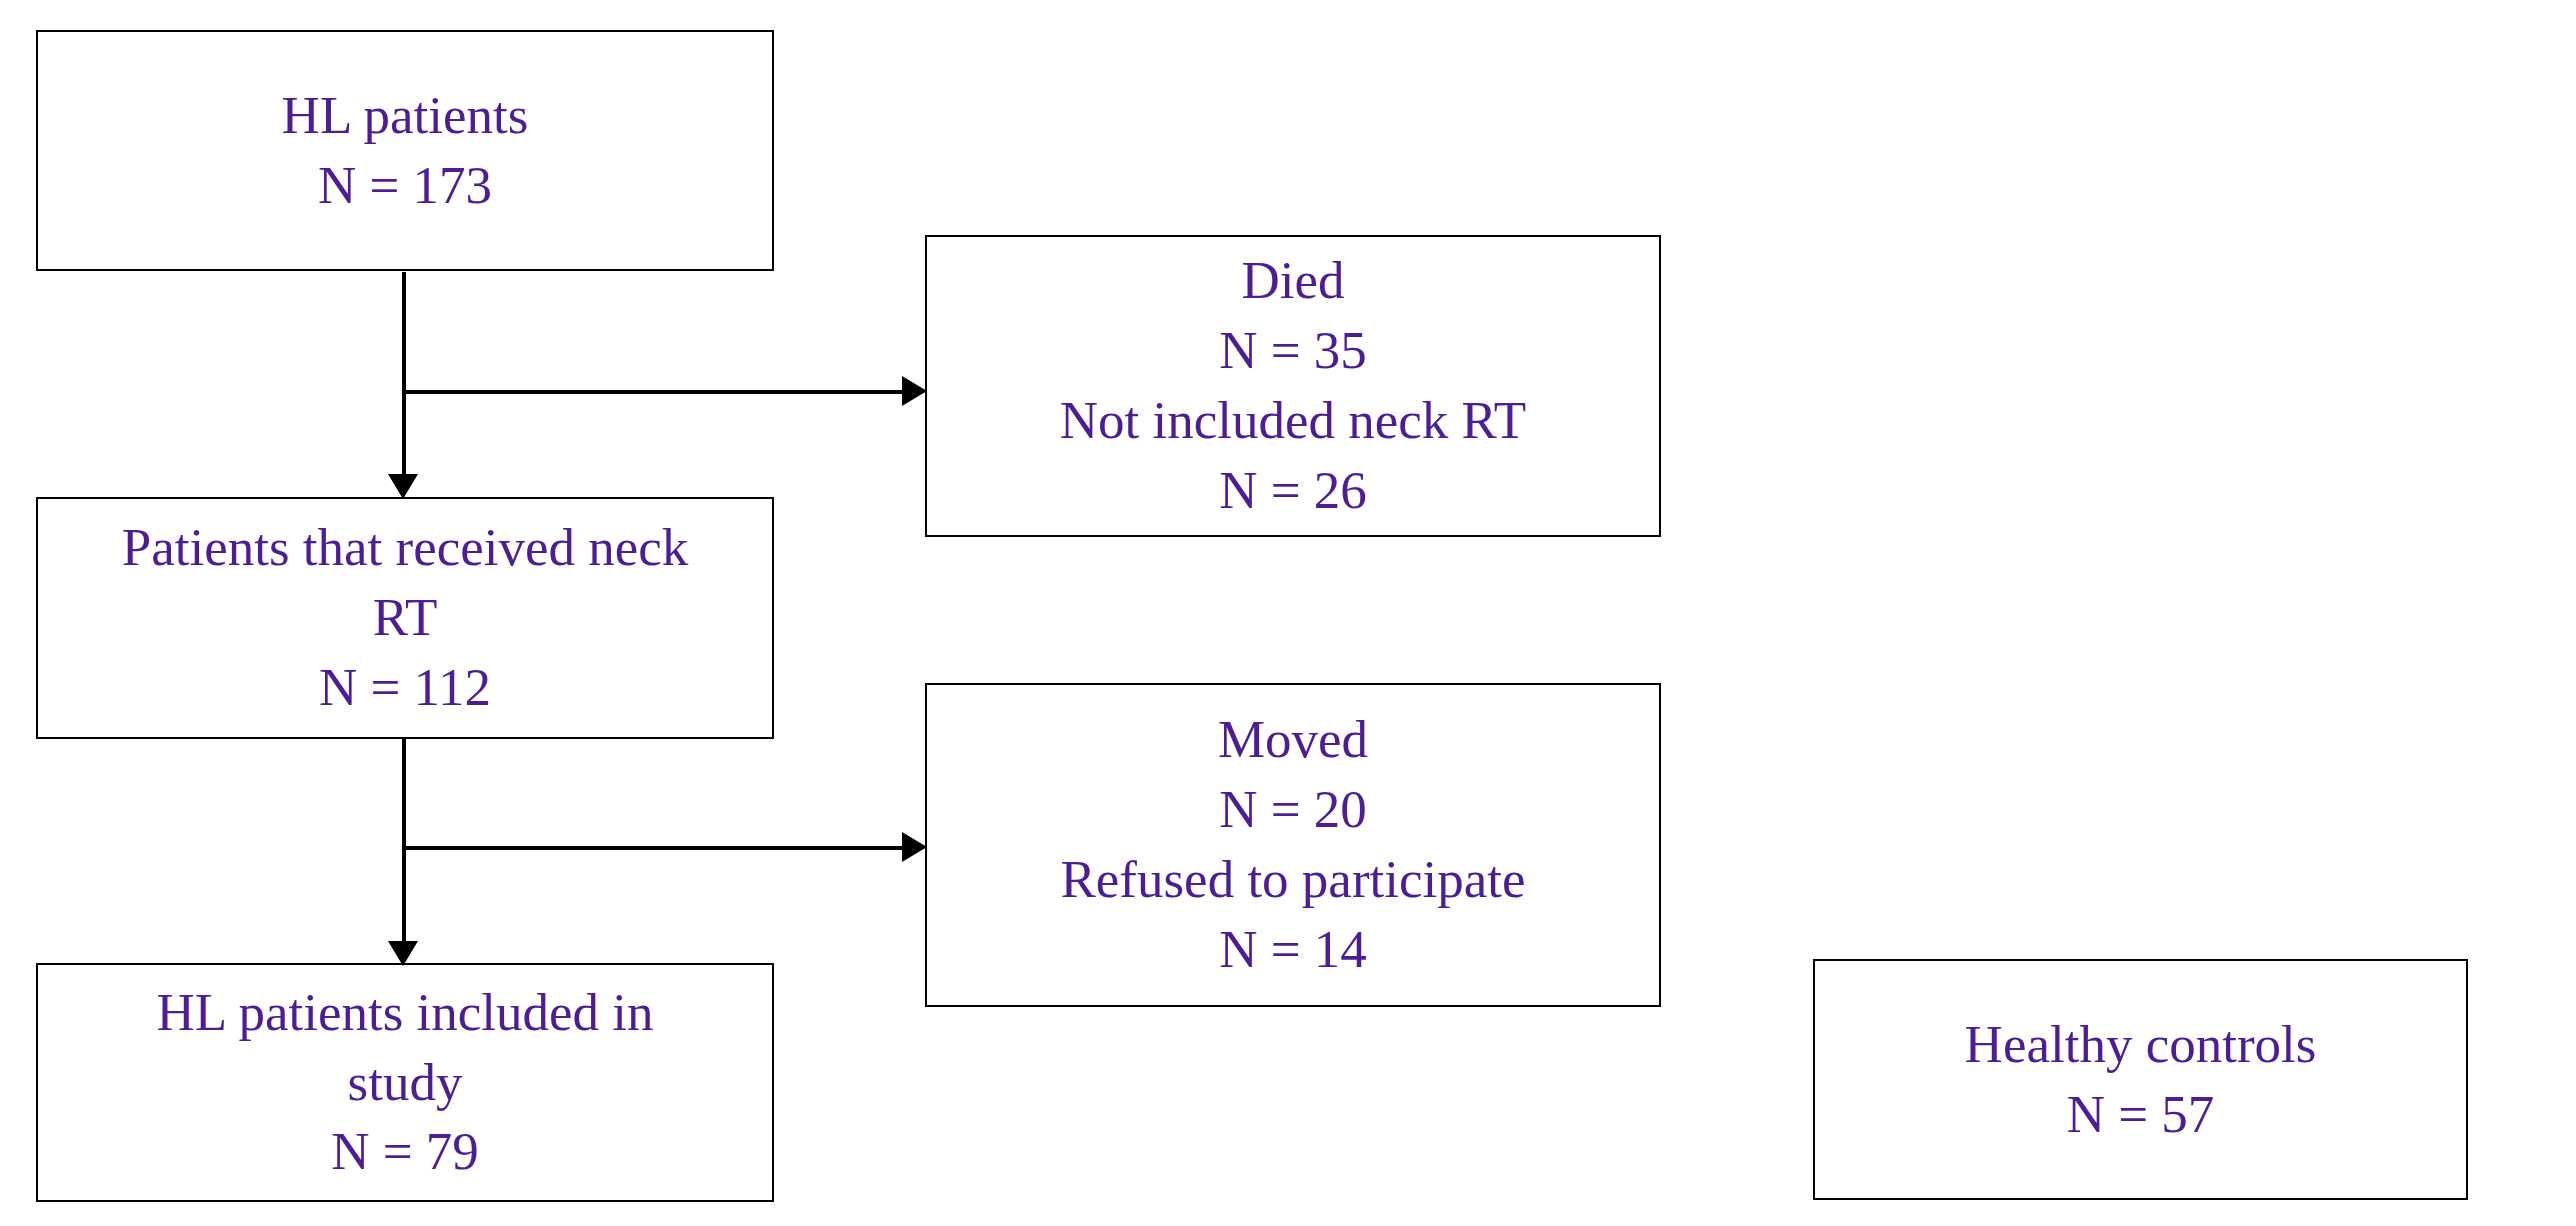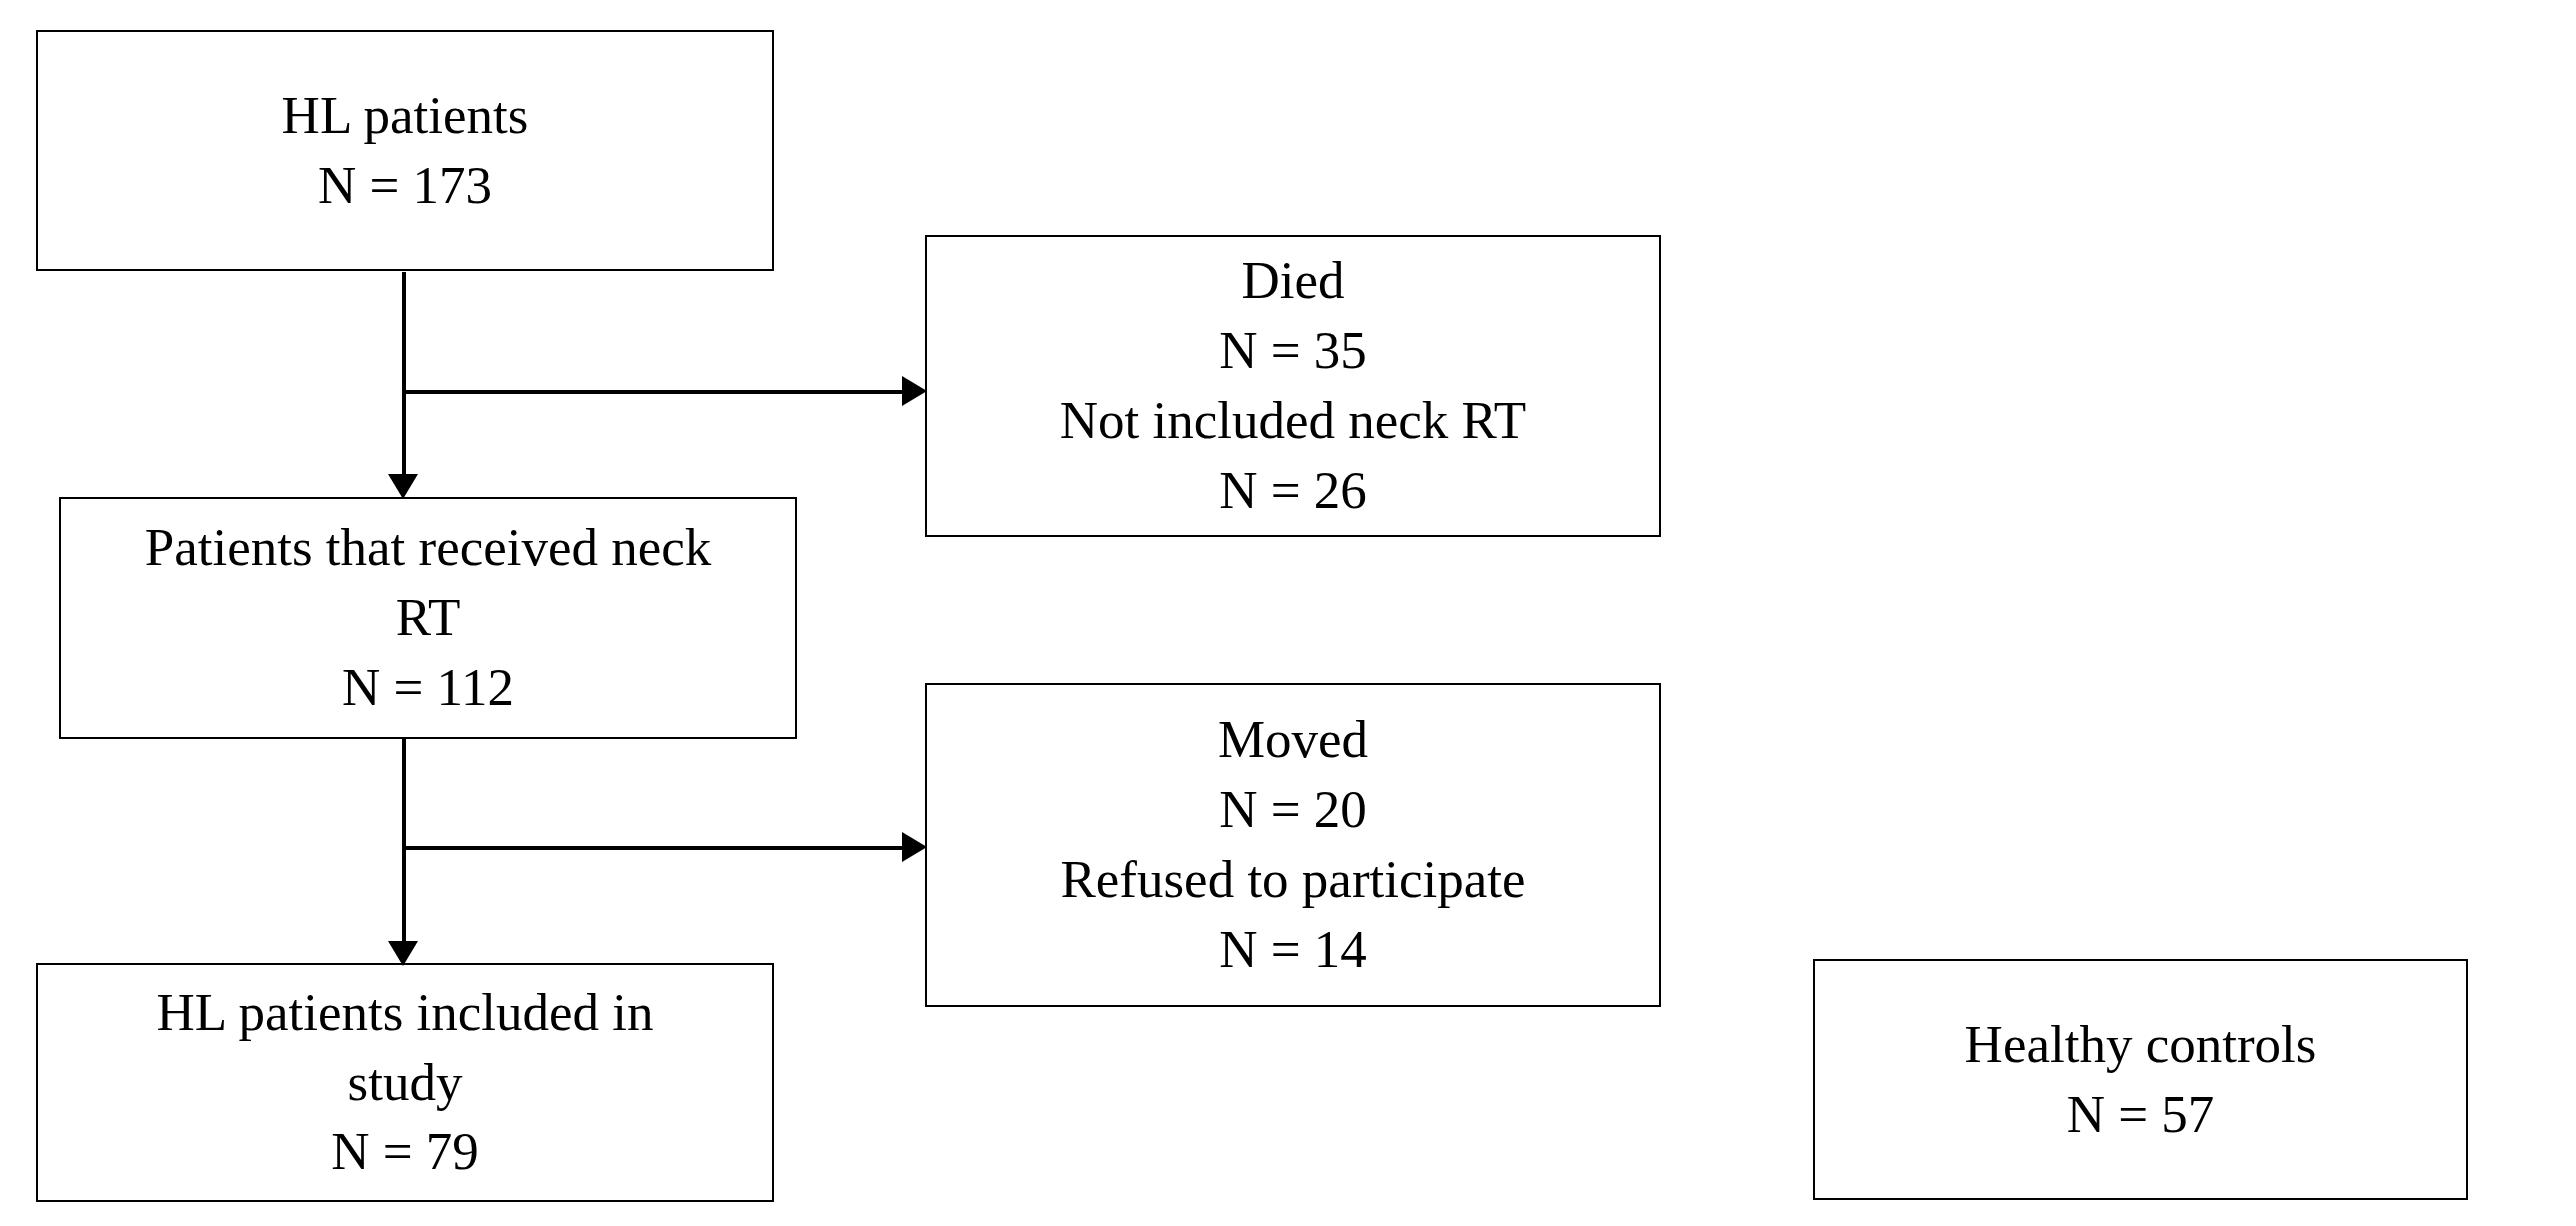--- a/index.html
+++ b/index.html
@@ -7,21 +7,21 @@
     margin: 0;
     padding: 0;
     background: #ffffff;
   }
   #canvas {
     position: relative;
     width: 2576px;
     height: 1226px;
     background: #ffffff;
     font-family: "Liberation Serif", "DejaVu Serif", serif;
-    color: #000000;
+    color: #4c1d95;
     overflow: hidden;
   }
   .flow-box {
     position: absolute;
     box-sizing: border-box;
     border: 2.7px solid #000000;
     background: #ffffff;
     display: flex;
     flex-direction: column;
     align-items: center;
@@ -30,21 +30,21 @@
     line-height: 1.32;
     font-size: 53px;
     padding: 5.5px 12.8px;
   }
   .flow-box .line {
     display: block;
     white-space: nowrap;
   }
   
   #box-hl-patients      { left: 36px;   top: 30px;   width: 738px;  height: 241px; }
-  #box-received-rt      { left: 36px;   top: 497px;  width: 738px;  height: 242px; margin-left: 23px; }
+  #box-received-rt      { left: 36px;   top: 497px;  width: 738px;  height: 242px; }
   #box-included         { left: 36px;   top: 963px; width: 738px;  height: 239px; }
   #box-died             { left: 925px; top: 235px;  width: 736px;  height: 302px; }
   #box-moved            { left: 925px; top: 683px;  width: 736px;  height: 324px; text-align: center; }
   #box-healthy-controls { left: 1813px; top: 959px; width: 655px;  height: 241px; }
 
   
   .conn {
     position: absolute;
     background: #000000;
   }

